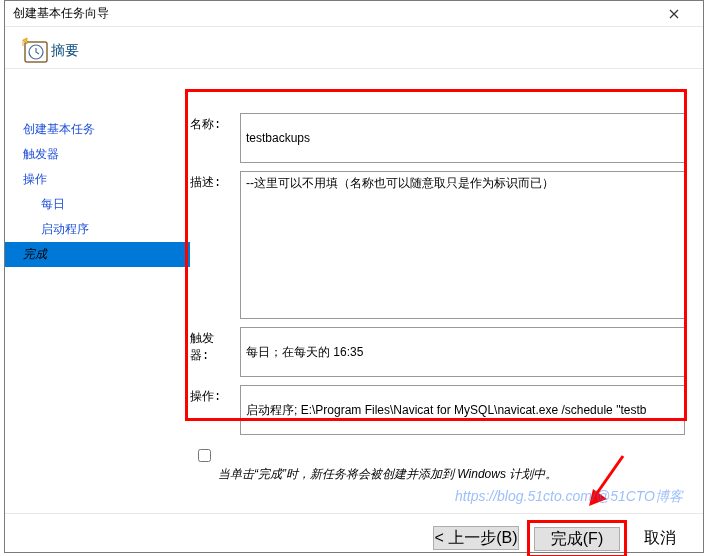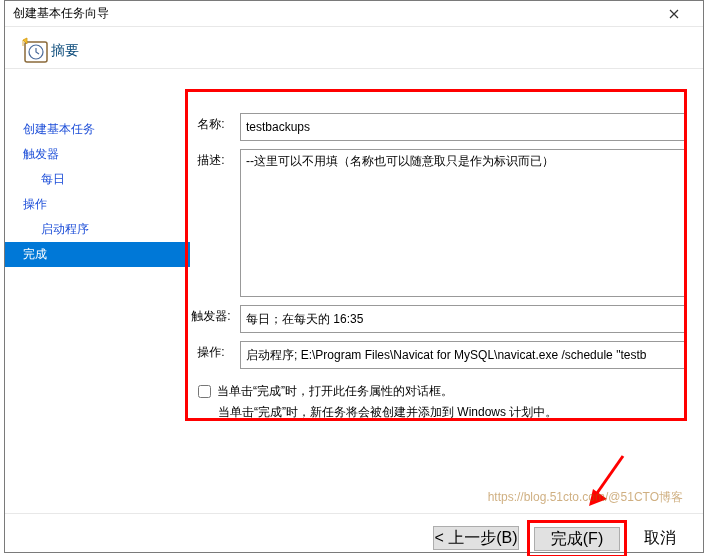--- a/index.html
+++ b/index.html
@@ -8,37 +8,37 @@
   .titlebar { height: 26px; display: flex; align-items: center; padding: 0 8px; border-bottom: 1px solid #e8e8e8; justify-content: flex-end; }
   .title { flex: 1; }
   .close-btn { width: 42px; height: 22px; display: flex; align-items: center; justify-content: center; color: #444; }
   .header { height: 42px; display: flex; align-items: center; padding: 10px 16px 4px 16px; border-bottom: 1px solid #e8e8e8; }
   .header-icon { width: 30px; height: 30px; }
   .header-title { font-size: 14px; color: #0a4a7a; }
   .body { display: flex; height: 436px; }
   .nav { width: 185px; padding-top: 48px; }
   .nav-item { padding: 4px 10px 4px 18px; color: #1d4ed8; cursor: pointer; }
   .nav-sub { padding-left: 36px; }
-  .nav-selected { background: #0078d7; color: #ffffff; }
+  .nav-selected { background: #0078d7; color: #000000; font-style: italic; }
   .content { flex: 1; position: relative; padding: 44px 18px 0 0; }
   .redbox { position: absolute; border: 3px solid #f00; pointer-events: none; }
   .form-row { display: flex; align-items: flex-start; margin-bottom: 8px; }
-  .form-label { width: 50px; text-align: center; padding-right: 8px; padding-top: 3px; }
-  .form-input { flex: 1; border: 1px solid #999; padding: 6px 5px; font-family: inherit; font-size: 12px; background: #fff; }
+  .form-label { width: 50px; text-align: left; padding-right: 8px; padding-top: 3px; font-family: Liberation Mono, monospace; }
+  .form-input { flex: 1; border: 1px solid #999; padding: 17px 5px; font-family: inherit; font-size: 12px; background: #fff; }
   .form-textarea { flex: 1; border: 1px solid #999; padding: 3px 5px; font-family: inherit; font-size: 12px; height: 148px; resize: none; background: #fff; }
   .bottom-area { padding: 6px 18px 0 8px; }
   .checkbox-row { display: flex; align-items: center; gap: 6px; margin-bottom: 4px; }
   .checkbox-row input { width: 13px; height: 13px; }
-  .info-row { padding-left: 20px; margin-bottom: 4px; }
+  .info-row { padding-left: 20px; margin-bottom: 4px; font-style: italic; }
   .button-row { display: flex; justify-content: flex-end; gap: 8px; padding: 12px 18px 0 0; border-top: 1px solid #e8e8e8; margin-top: 8px; }
   .btn { min-width: 86px; height: 24px; border: 1px solid #adadad; background: #e1e1e1; font-family: inherit; font-size: 16px; cursor: pointer; }
   .btn-finish-wrap { border: 3px solid #f00; padding: 4px; display: inline-block; margin-top: -6px; }
   .btn-finish-wrap .btn { margin: 0; }
   .arrow { position: absolute; pointer-events: none; }
-  .watermark { position: absolute; right: 20px; bottom: 46px; color: #a16207; font-size: 12px; opacity: 0.5; }
+  .watermark { position: absolute; right: 20px; bottom: 46px; color: #3b82f6; font-size: 14px; opacity: 0.5; font-style: italic; }
 </style>
 </head>
 <body>
 
 <div class="dialog">
 
   <div class="titlebar">
     <span class="title">创建基本任务向导</span>
     <div class="close-btn">
       <svg width="10" height="10" viewBox="0 0 10 10">
@@ -54,22 +54,22 @@
       <path d="M15 12 L15 16 L18 18" stroke="#4a6a9a" stroke-width="1.2" fill="none"></path>
       <path d="M2 4 L6 2 L6 8 Z M2 4 L2 10" fill="#f4c030" stroke="#d49a10" stroke-width="0.8"></path>
     </svg>
     <span class="header-title">摘要</span>
   </div>
 
   <div class="body">
     <div class="nav" id="nav">
         <div class="nav-item">创建基本任务</div>
         <div class="nav-item">触发器</div>
+        <div class="nav-item">操作</div>
         <div class="nav-item nav-sub">每日</div>
-        <div class="nav-item">操作</div>
         <div class="nav-item nav-sub">启动程序</div>
         <div class="nav-item nav-selected">完成</div>
       </div>
 
     <div class="content">
       <div class="redbox" style="left:-5px; top:20px; width:502px; height:332px;"></div>
 
       <div class="form-row">
         <span class="form-label">名称:</span>
         <input class="form-input" readonly="" value="testbackups" style="">
@@ -83,21 +83,20 @@
         <input class="form-input" readonly="" value="每日；在每天的 16:35" style="">
       </div>
       <div class="form-row">
         <span class="form-label">操作:</span>
         <input class="form-input" readonly="" value="启动程序; E:\Program Files\Navicat for MySQL\navicat.exe /schedule &quot;testb" style="">
       </div>
 
       <div class="bottom-area">
         <div class="checkbox-row">
           <input type="checkbox" style="">
-          <span>当单击“完成”时，打开此任务属性的对话框。</span>
         </div>
         <div class="info-row">当单击“完成”时，新任务将会被创建并添加到 Windows 计划中。</div>
       </div>
     </div>
   </div>
 
   <svg class="arrow" style="left:578px; top:450px;" width="50" height="60" viewBox="0 0 50 60">
     <path d="M40 5 L12 45" stroke="#f00" stroke-width="3" fill="none"></path>
     <path d="M6 55 L10 38 L24 48 Z" fill="#f00"></path>
   </svg>

